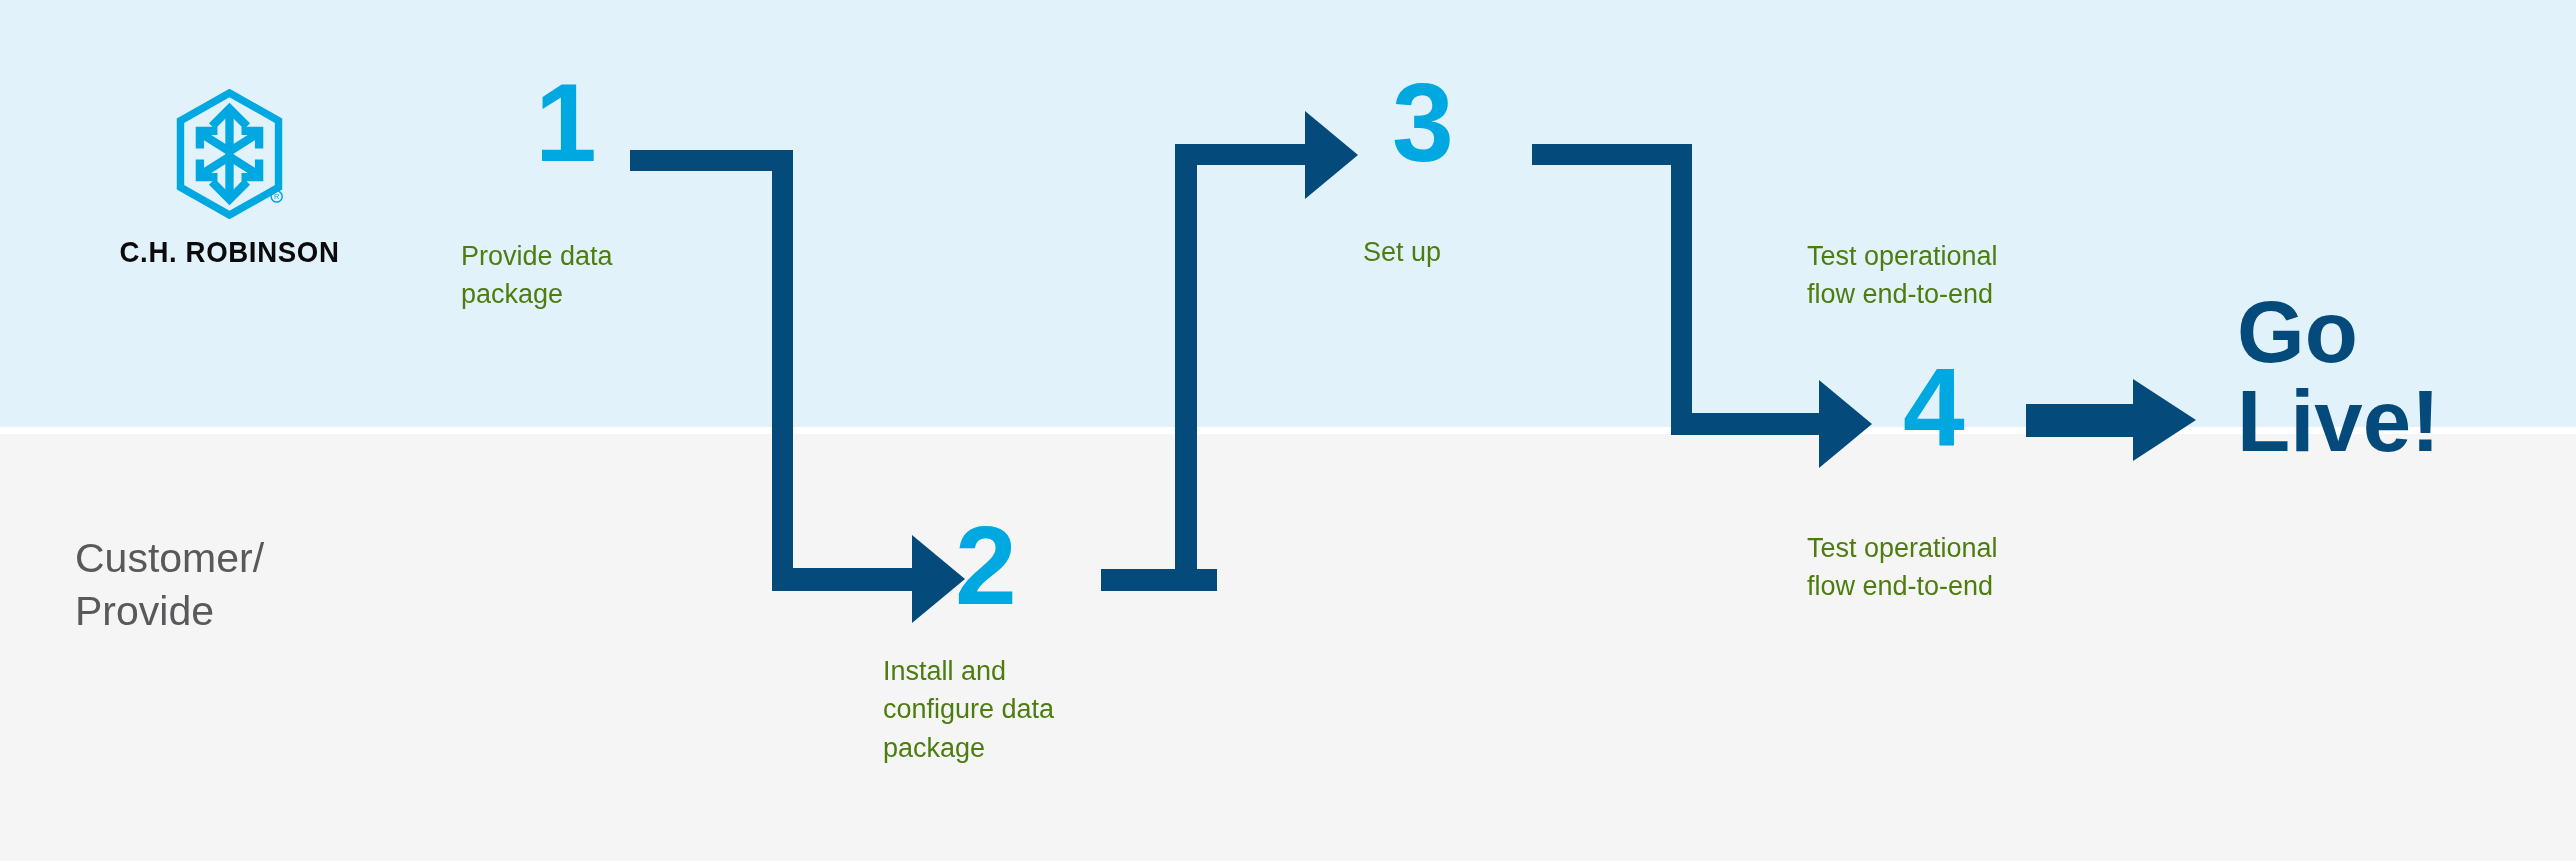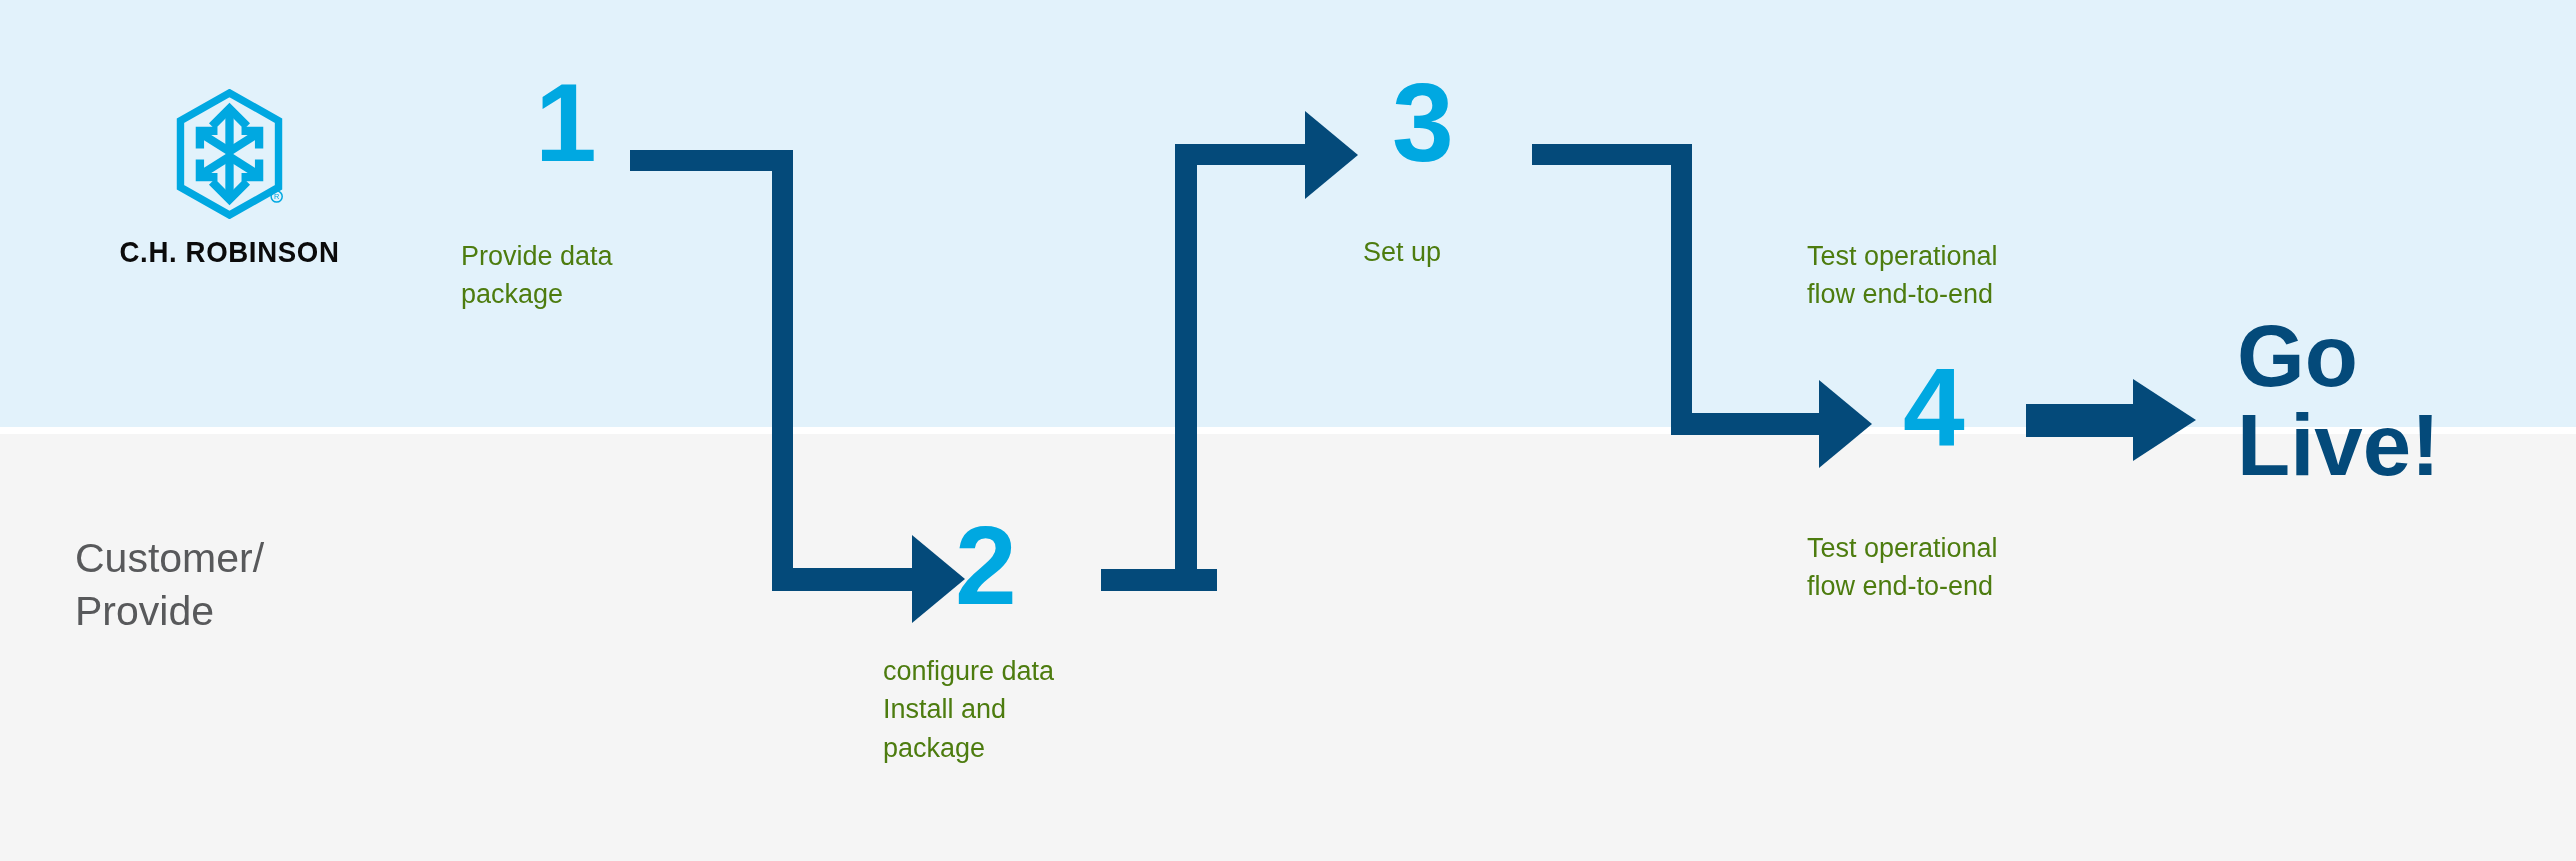--- a/index.html
+++ b/index.html
@@ -91,21 +91,21 @@
     position: absolute;
     width: 0; height: 0;
     border-style: solid;
     border-color: transparent;
     border-left-color: #044a7a;
   }
 
   
   .go-live {
     position: absolute;
-    left: 2237px; top: 312px;
+    left: 2237px; top: 288px;
     width: 326px;
     font-size: 87px;
     line-height: 1.02;
     font-weight: 700;
     color: #044a7a;
   }
 </style>
 </head>
 <body>
 
@@ -154,22 +154,22 @@
     <div>package</div>
   </div>
 
   <div class="conn" style="left:630px; top:150px; width:163px; height:21px;"></div>
   <div class="conn" style="left:772px; top:150px; width:21px; height:438px;"></div>
   <div class="conn" style="left:772px; top:568px; width:141px; height:23px;"></div>
   <div class="arrowhead" style="left:912px; top:535px; border-width:44px 0 44px 53px;"></div>
 
   <div class="step-num" style="left:955px; top:511px;">2</div>
   <div class="step-text" style="left:883px; top:652px; width:267px;">
+    <div>Install and</div>
     <div>configure data</div>
-    <div>Install and</div>
     <div>package</div>
   </div>
 
   <div class="conn" style="left:1101px; top:569px; width:116px; height:22px;"></div>
   <div class="conn" style="left:1175px; top:144px; width:22px; height:447px;"></div>
   <div class="conn" style="left:1175px; top:144px; width:170px; height:21px;"></div>
   <div class="arrowhead" style="left:1305px; top:111px; border-width:44px 0 44px 53px;"></div>
 
   <div class="step-num" style="left:1392px; top:68px;">3</div>
   <div class="step-text" style="left:1315px; top:233px; width:267px;margin-left:48px;">

